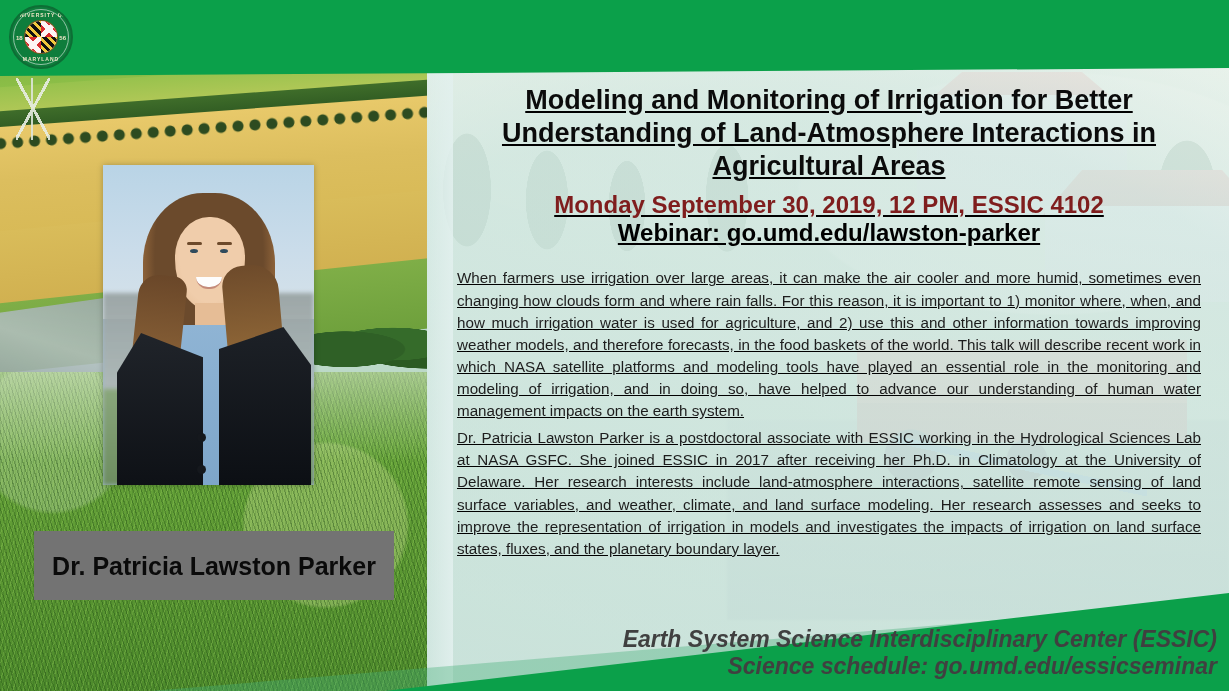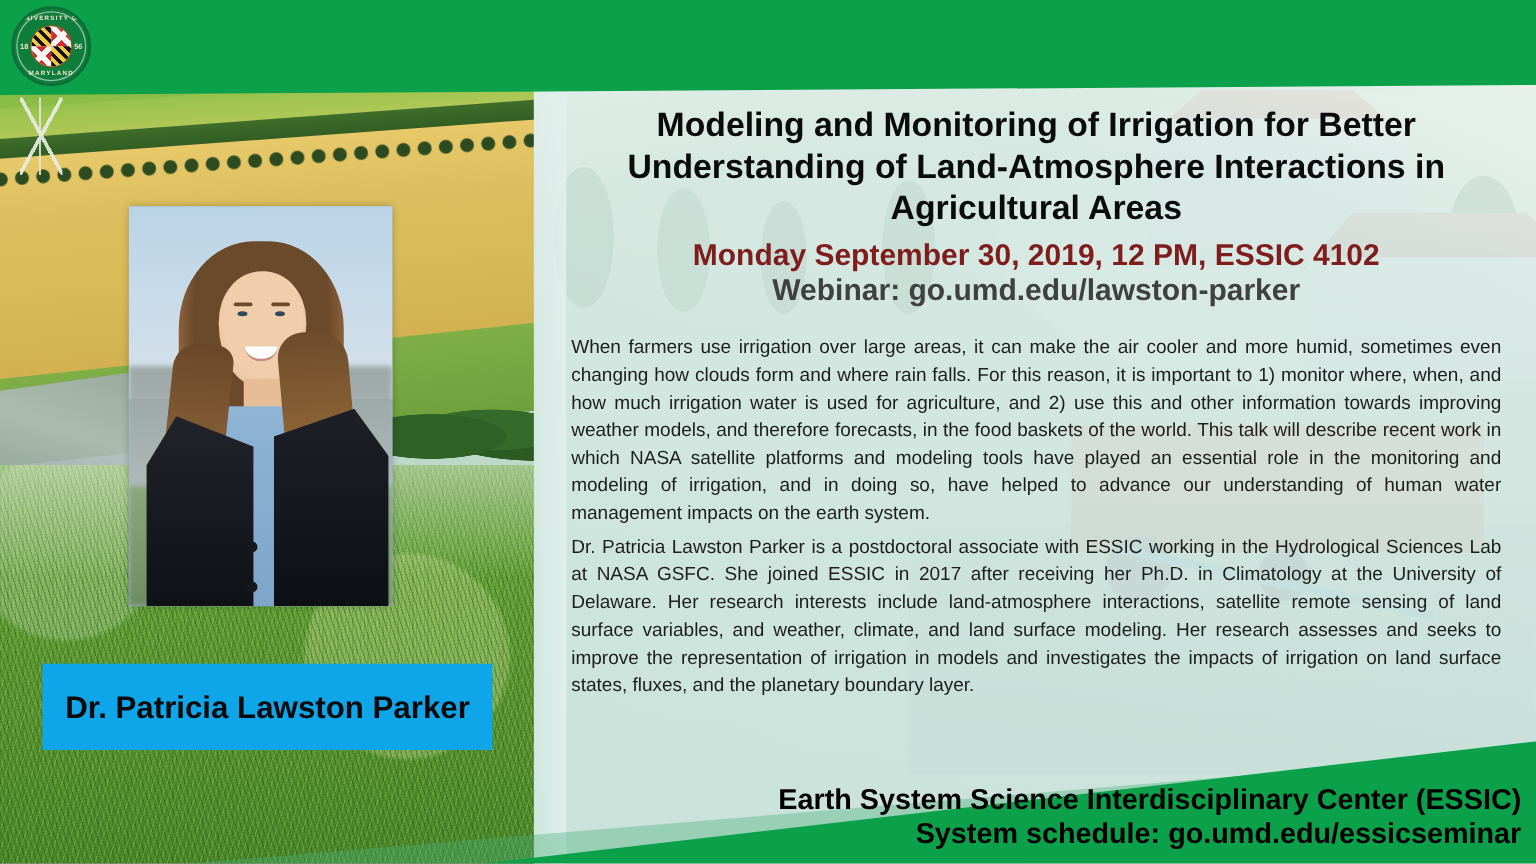--- a/index.html
+++ b/index.html
@@ -274,36 +274,36 @@
     background: #2EA84E;
     z-index:5;
     display:flex; flex-direction:column; align-items:center; justify-content:center;
     line-height:1.12;
   }
   .speaker-name { font-size:25px; font-weight:bold; color:#0a0a0a; }
   .speaker-aff  { font-size:25px; font-weight:bold; color:#0a0a0a; }
 
   
   .content {
-    position:absolute; left:443px; top:78px; width:772px; height:545px; z-index:5;
+    position:absolute; left:443px; top:78px; width:772px; height:545px; z-index:5;text-decoration:underline;
   }
   .talk-title {
     text-align:center;
     font-size:27px; font-weight:bold; color:#0b0b0b;
     line-height:1.22;
     margin: 6px 14px 0 14px;
   }
   .talk-when {
     text-align:center;
     font-size:24px; font-weight:bold; color:#7f1d1d;
     margin-top: 8px; line-height:1.18;
   }
   .talk-webinar {
     text-align:center;
-    font-size:24px; font-weight:bold; color:#404040;
+    font-size:24px; font-weight:bold; color:#000000;
     line-height:1.18;
   }
   .abstract, .bio {
     text-align:justify;
     font-size:15.2px;
     line-height:1.455;
     color:#1d1d1d;
     margin: 0 14px 0 14px;
   }
   .abstract { margin-top: 20px; }
@@ -315,21 +315,21 @@
     background: rgba(70,175,120,.38);
     clip-path: polygon(150px 100%, 1229px 40px, 1229px 100%);
   }
   .footer-green {
     position:absolute; left:0; bottom:0; width:1229px; height:110px; z-index:6;
     background: #0BA04A;
     clip-path: polygon(385px 100%, 1229px 12px, 1229px 100%);
   }
   .footer-text {
     position:absolute; right:12px; bottom:10px; z-index:7;
-    text-align:right; color:#000000; line-height:1.2;
+    text-align:right; color:#404040; line-height:1.2;font-style:italic;
   }
   .footer-line1 { font-size:23px; font-weight:bold; }
   .footer-line2 { font-size:23px; font-weight:bold; }
 </style>
 </head>
 <body>
 
 <div id="poster">
 
   <div class="bg-left">
@@ -394,32 +394,32 @@
     <div class="hs-neck"></div>
     <div class="hs-shirt"></div>
     <div class="hs-hair-l"></div>
     <div class="hs-hair-r"></div>
     <div class="hs-jacket-l"></div>
     <div class="hs-jacket-r"></div>
     <div class="hs-btn b1"></div>
     <div class="hs-btn b2"></div>
   </div>
 
-  <div class="speaker-banner" style="background: #0ea5e9;">
+  <div class="speaker-banner" style="background: #737373;">
     <div class="speaker-name">Dr. Patricia Lawston Parker</div>
   </div>
 
   <div class="content">
     <div class="talk-title">Modeling and Monitoring of Irrigation for Better Understanding of Land-Atmosphere Interactions in Agricultural Areas</div>
     <div class="talk-when">Monday September 30, 2019, 12 PM, ESSIC 4102</div>
     <div class="talk-webinar">Webinar: go.umd.edu/lawston-parker</div>
     <p class="abstract">When farmers use irrigation over large areas, it can make the air cooler and more humid, sometimes even changing how clouds form and where rain falls. For this reason, it is important to 1) monitor where, when, and how much irrigation water is used for agriculture, and 2) use this and other information towards improving weather models, and therefore forecasts, in the food baskets of the world. This talk will describe recent work in which NASA satellite platforms and modeling tools have played an essential role in the monitoring and modeling of irrigation, and in doing so, have helped to advance our understanding of human water management impacts on the earth system.</p>
     <p class="bio">Dr. Patricia Lawston Parker is a postdoctoral associate with ESSIC working in the Hydrological Sciences Lab at NASA GSFC. She joined ESSIC in 2017 after receiving her Ph.D. in Climatology at the University of Delaware. Her research interests include land-atmosphere interactions, satellite remote sensing of land surface variables, and weather, climate, and land surface modeling. Her research assesses and seeks to improve the representation of irrigation in models and investigates the impacts of irrigation on land surface states, fluxes, and the planetary boundary layer.</p>
   </div>
 
   <div class="footer-light"></div>
   <div class="footer-green" style="background: rgb(11, 160, 74);"></div>
   <div class="footer-text">
     <div class="footer-line1">Earth System Science Interdisciplinary Center (ESSIC)</div>
-    <div class="footer-line2">System schedule:  go.umd.edu/essicseminar</div>
+    <div class="footer-line2">Science schedule:  go.umd.edu/essicseminar</div>
   </div>
 
 </div>
 
 </body></html>

